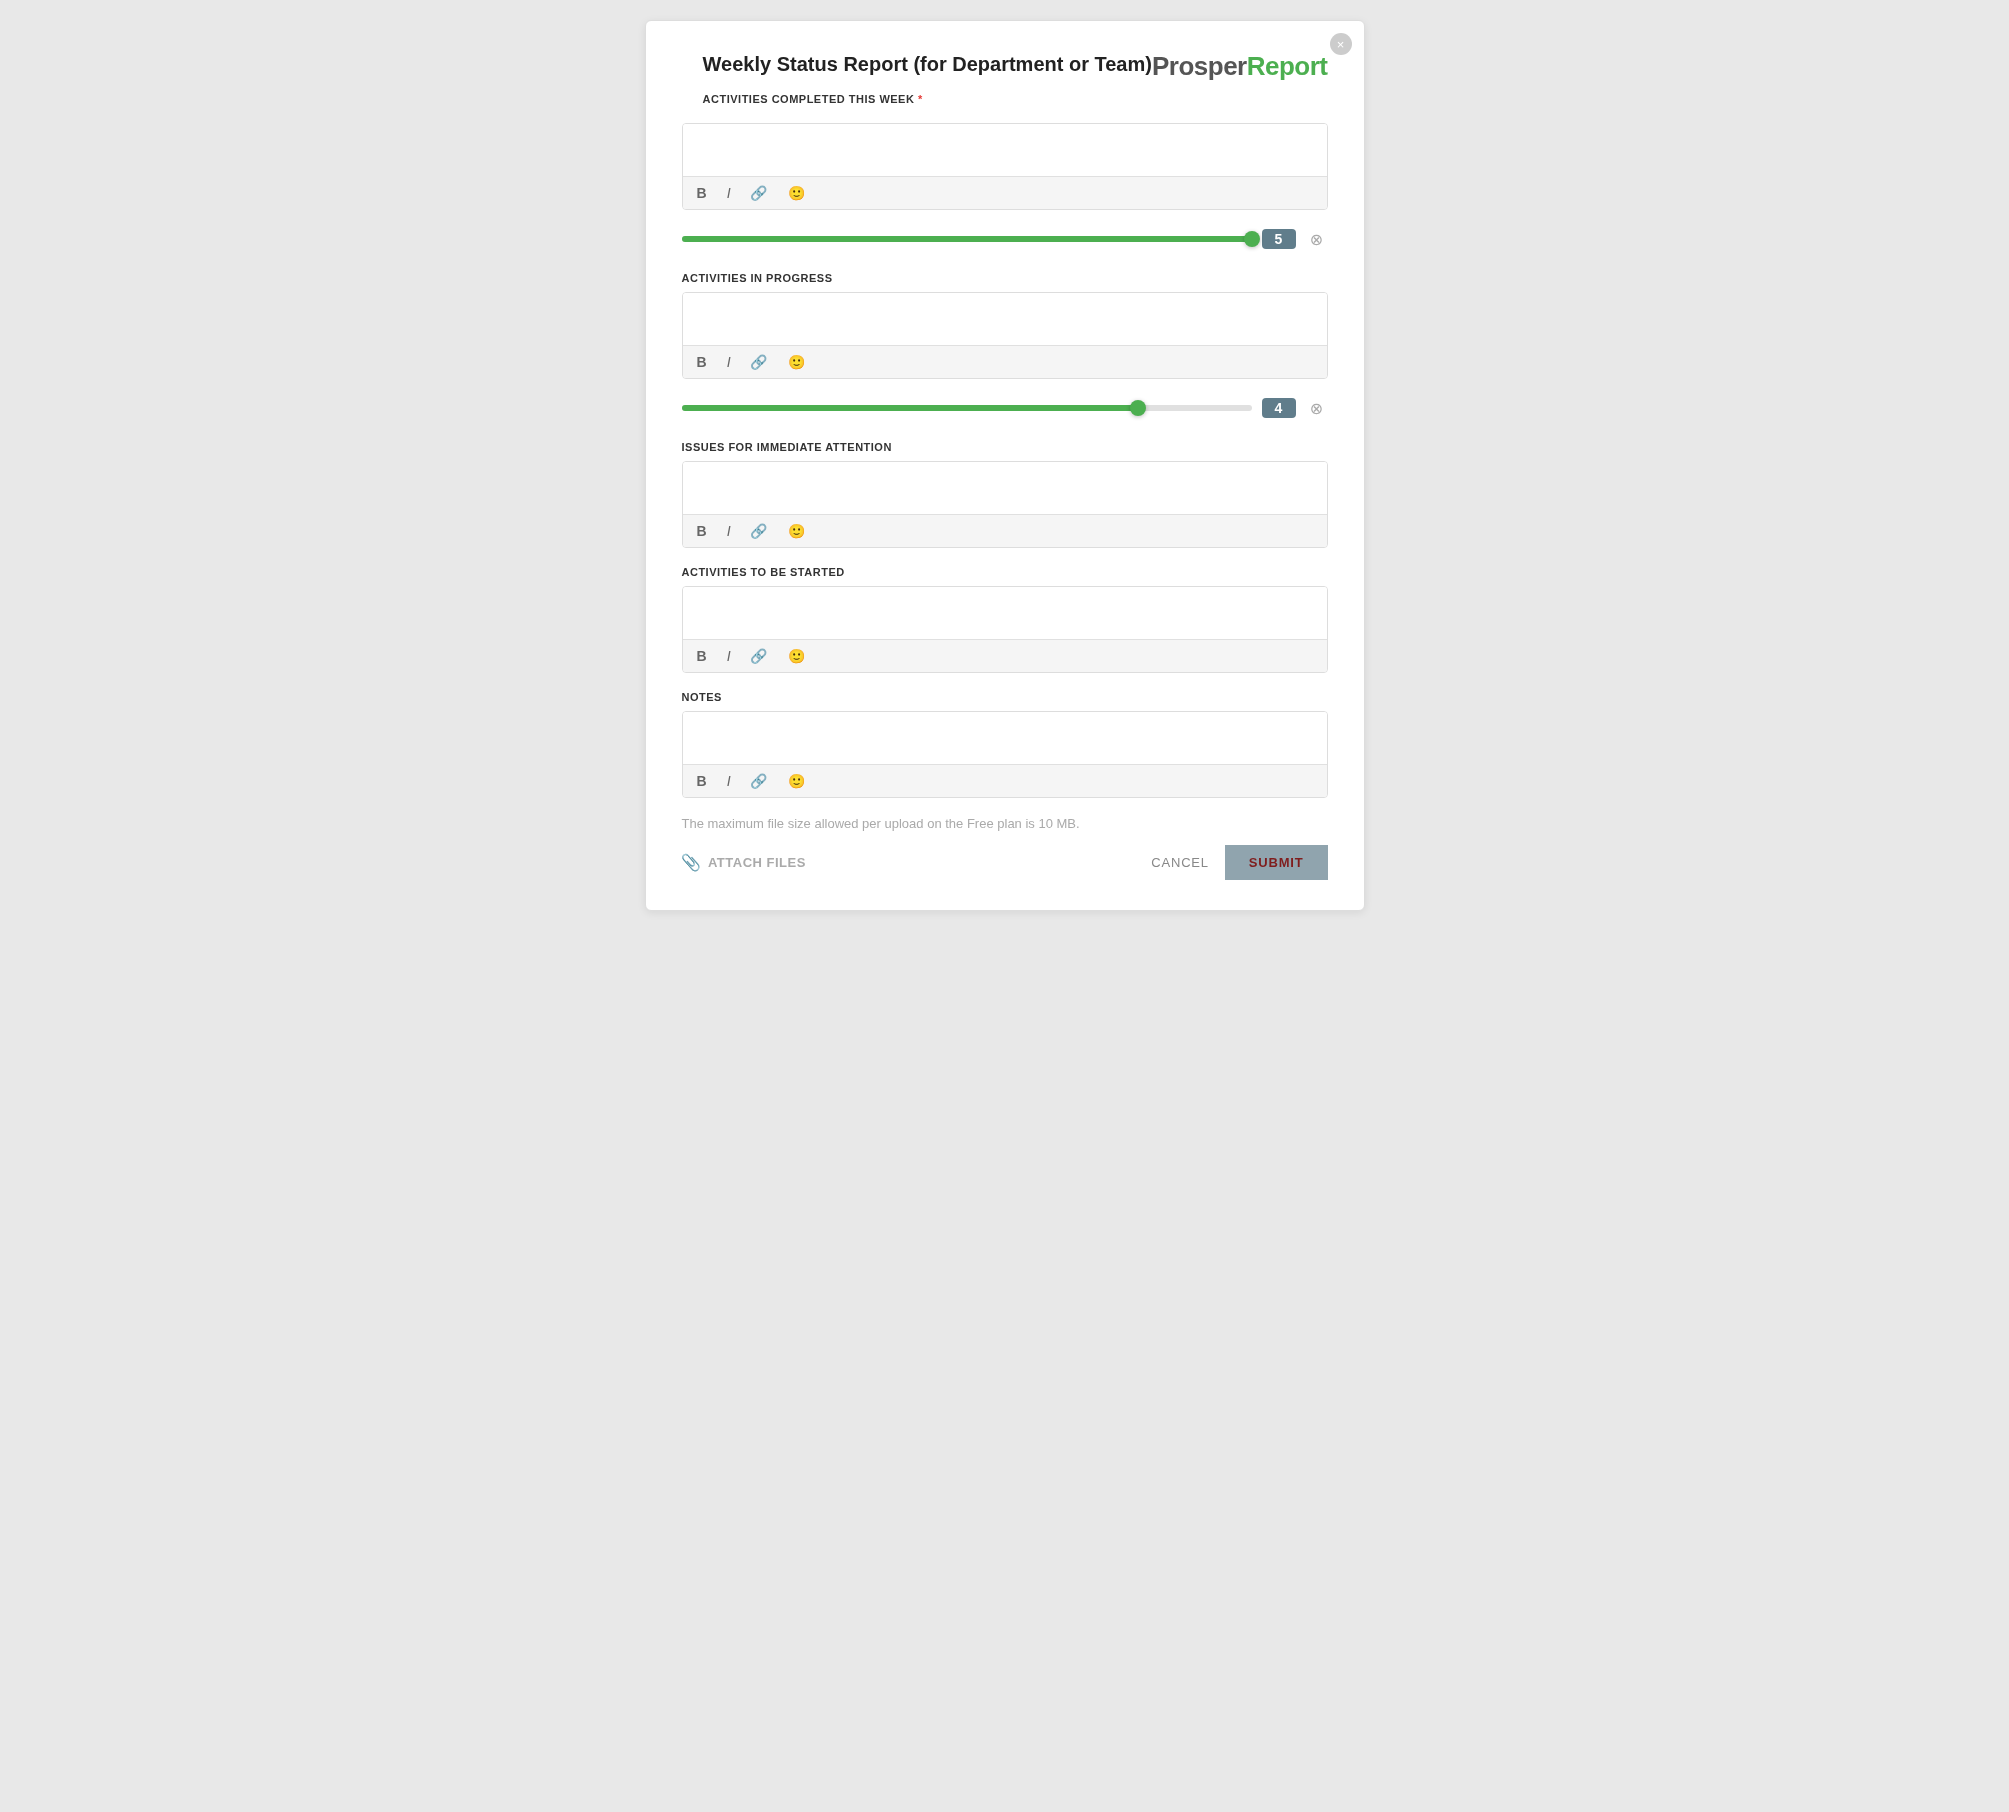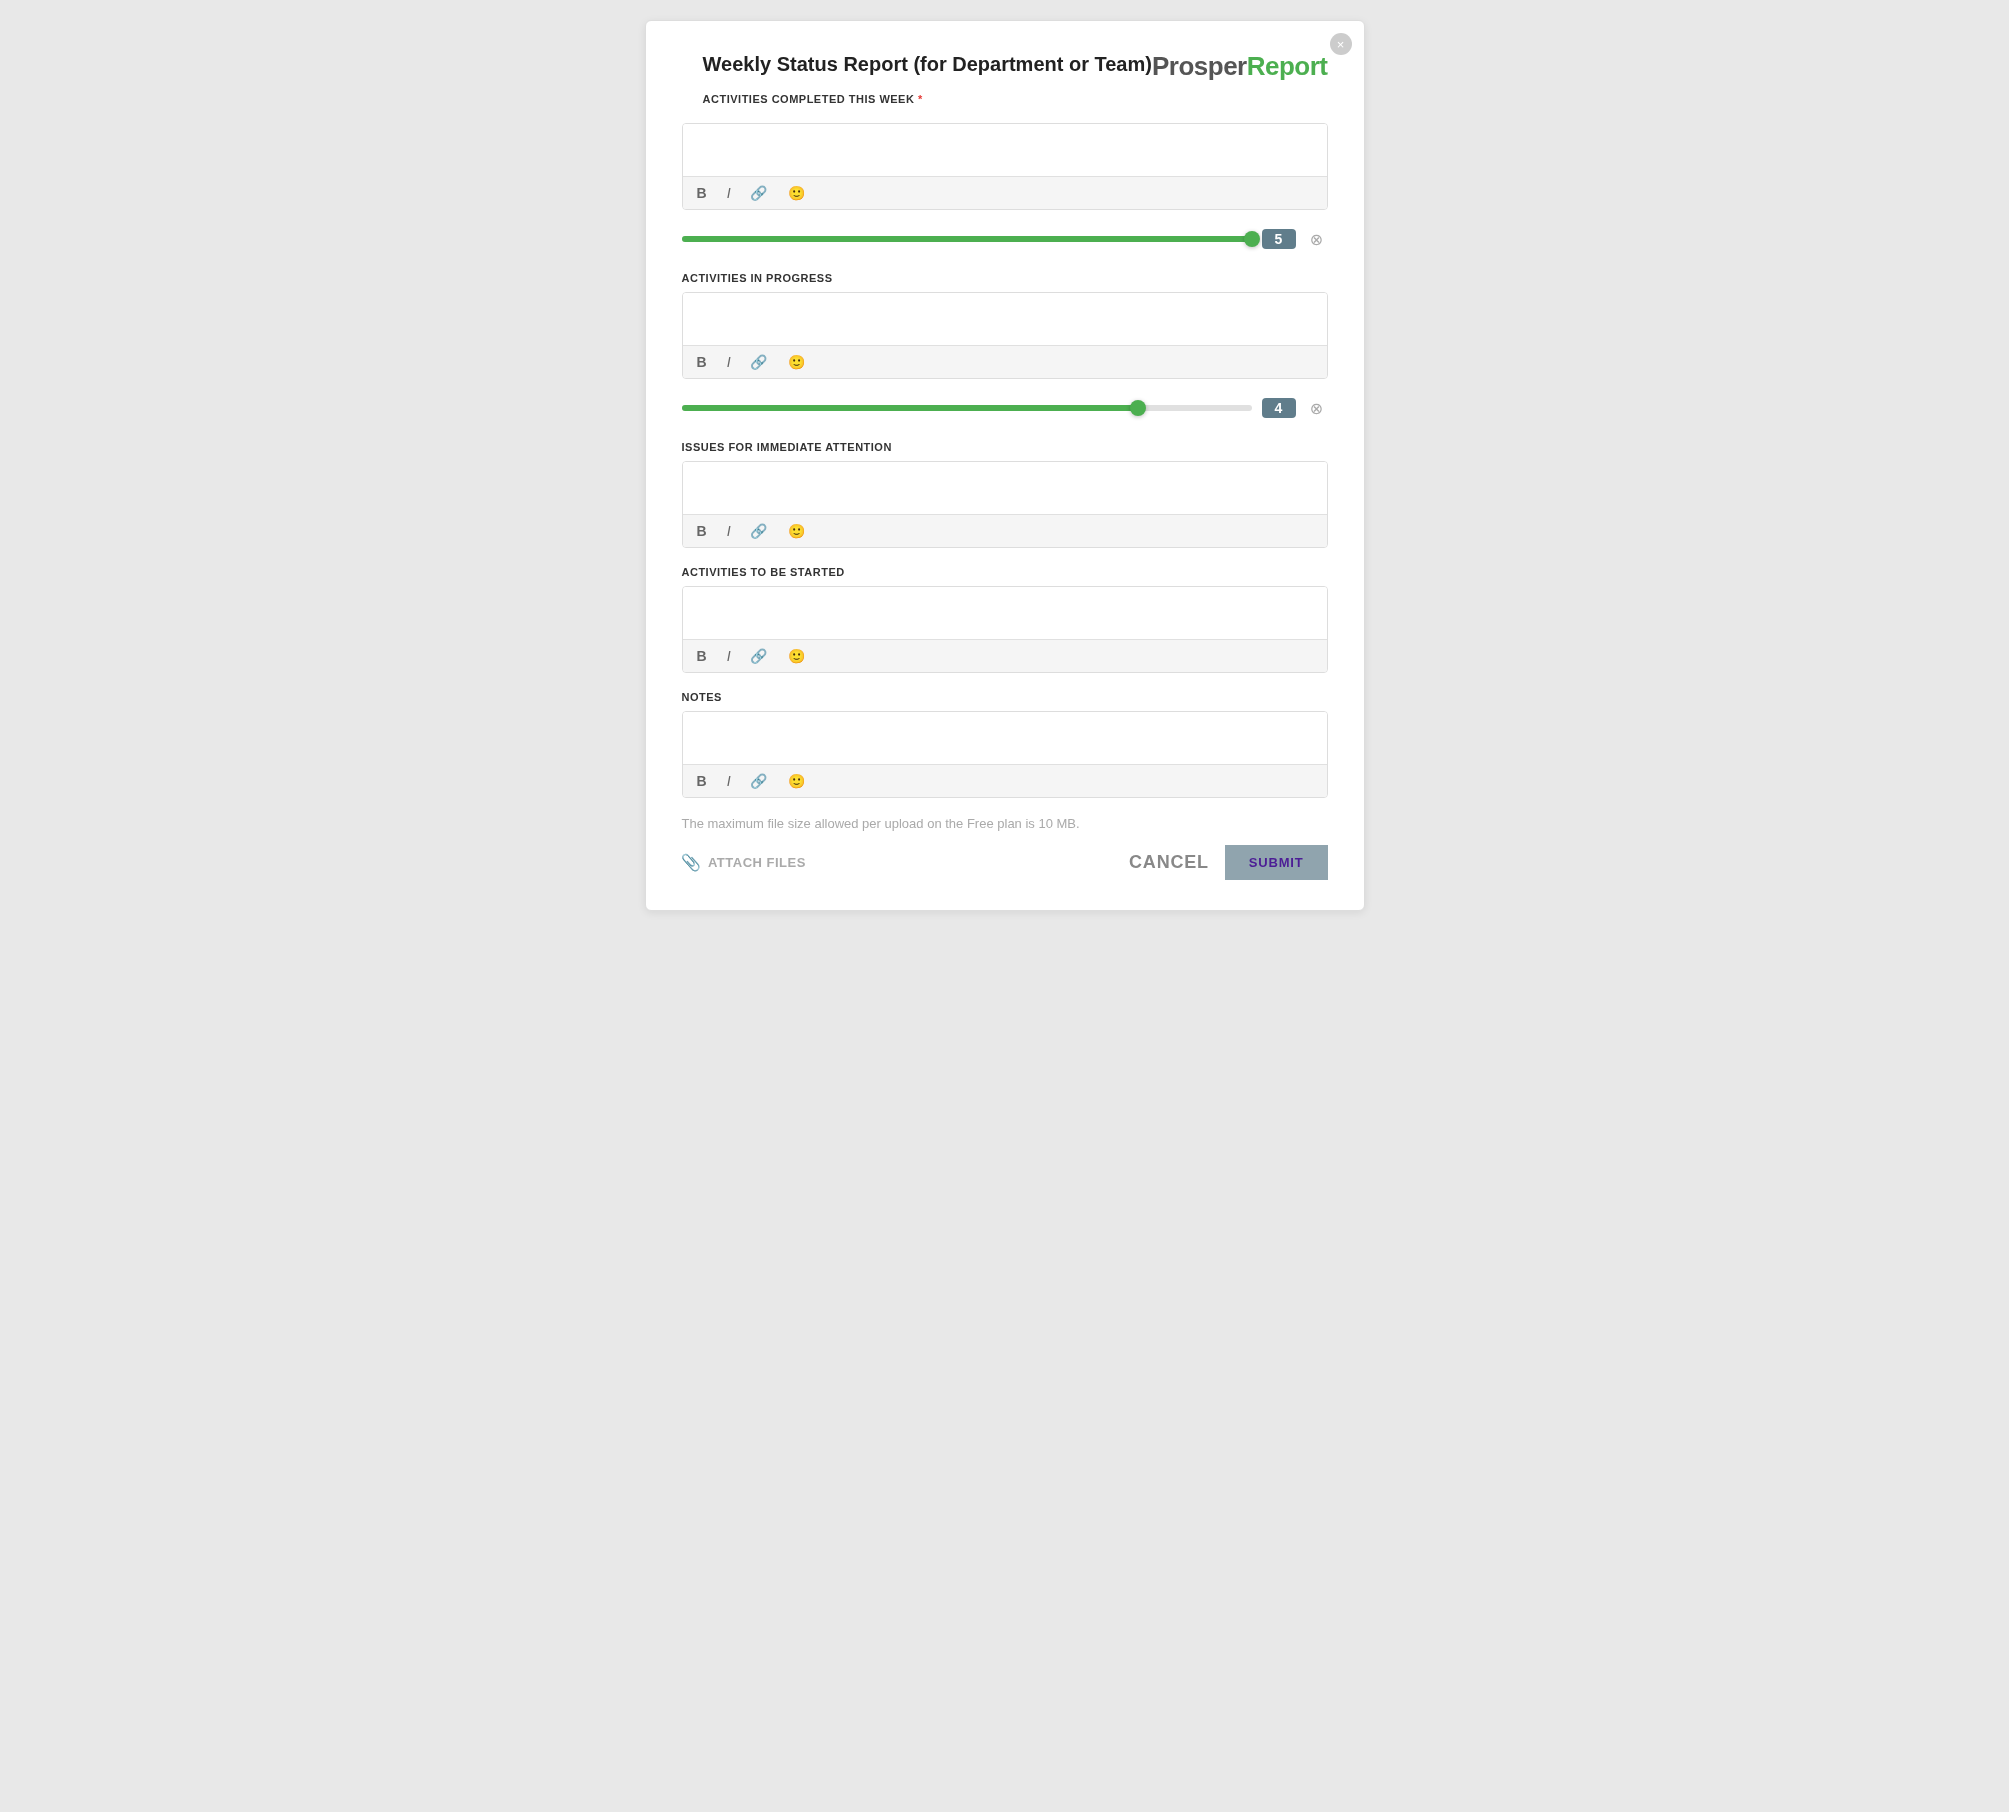--- a/index.html
+++ b/index.html
@@ -209,29 +209,29 @@
     }
     .footer-right {
       display: flex;
       gap: 16px;
       align-items: center;
     }
     .cancel-btn {
       background: none;
       border: none;
       cursor: pointer;
-      font-size: 18px;
-      font-weight: 700;
+      font-size: 13px;
+      font-weight: 400;
       color: #888;
       letter-spacing: 0.8px;
       text-transform: uppercase;
     }
     .submit-btn {
       background: #90a4ae;
-      color: #4c1d95;
+      color: #7f1d1d;
       border: none;
       border-radius: 0;
       padding: 10px 24px;
       font-size: 13px;
       font-weight: 700;
       letter-spacing: 0.8px;
       text-transform: uppercase;
       cursor: pointer;
     }
   </style>

